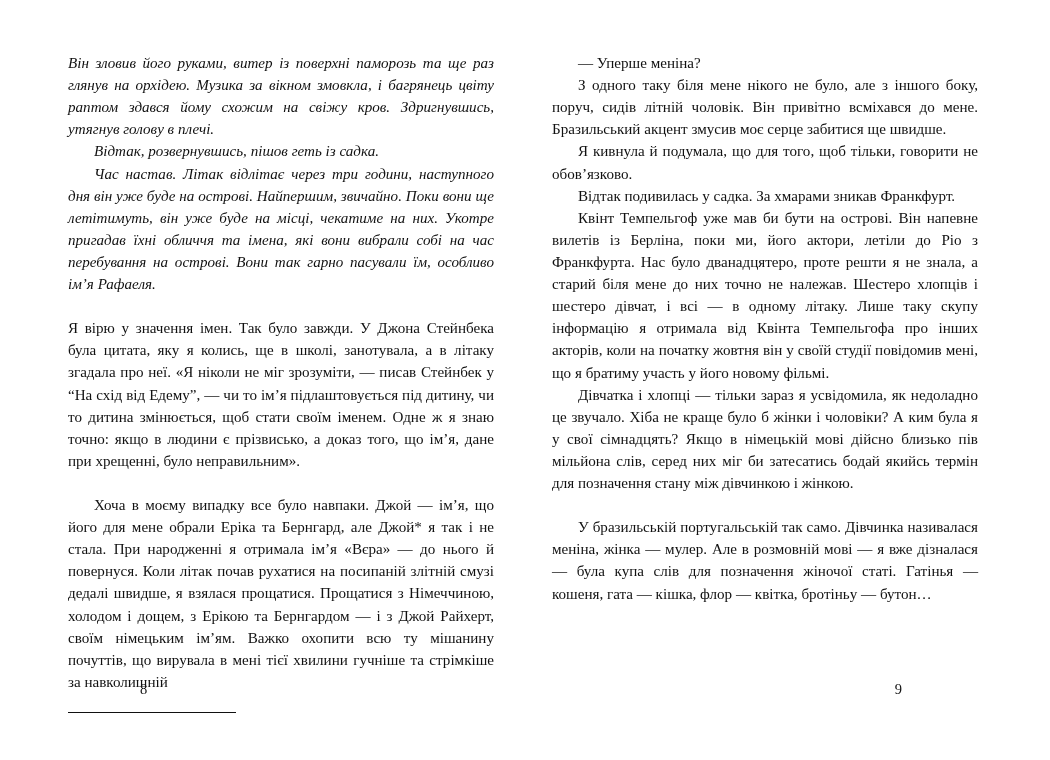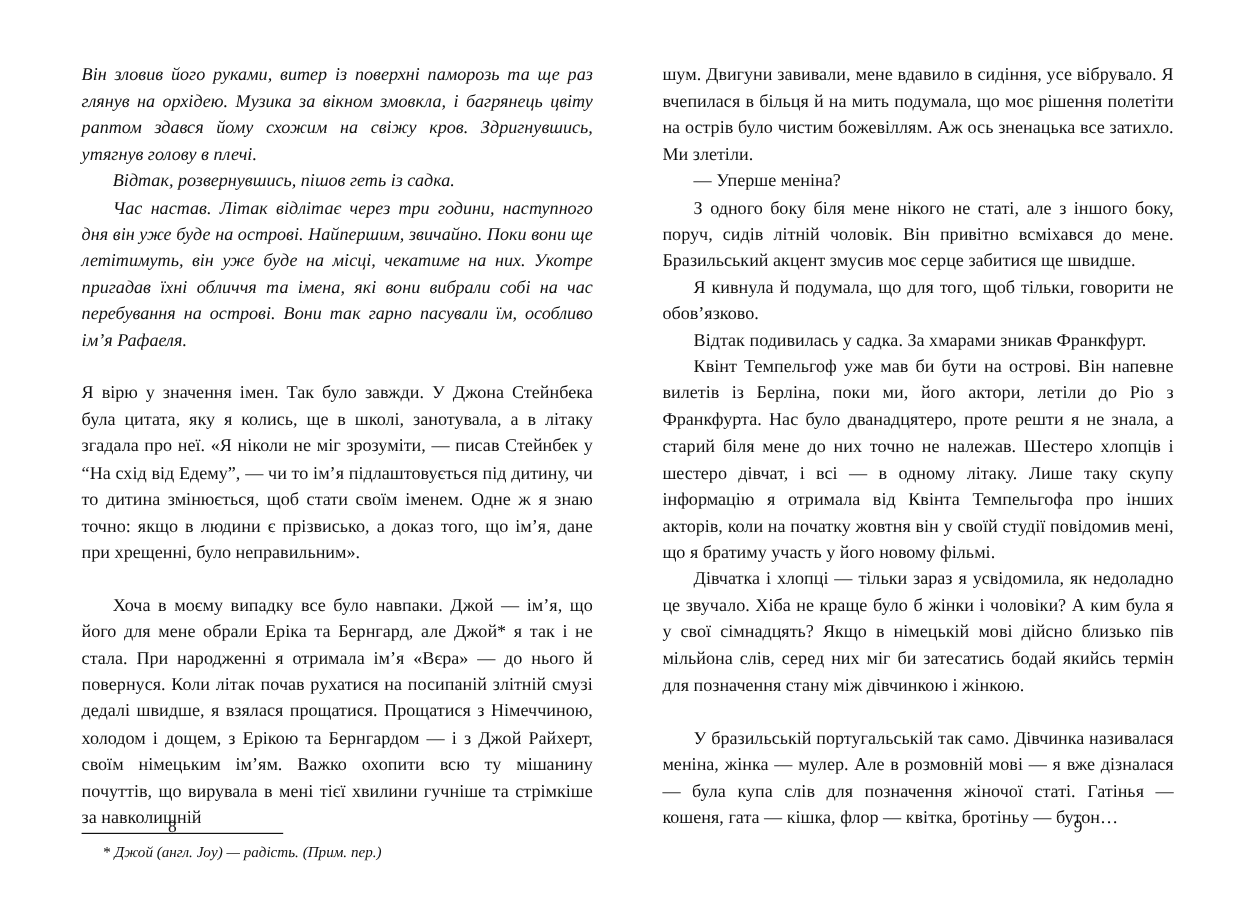--- a/index.html
+++ b/index.html
@@ -94,33 +94,28 @@
 
   <div class="column col-left">
     <p class="italic noindent">Він зловив його руками, витер із поверхні паморозь та ще раз глянув на орхідею. Музика за вікном змовкла, і багрянець цвіту раптом здався йому схожим на свіжу кров. Здригнувшись, утягнув голову в плечі.</p>
     <p class="italic indent">Відтак, розвернувшись, пішов геть із садка.</p>
     <p class="italic indent">Час настав. Літак відлітає через три години, наступного дня він уже буде на острові. Найпершим, звичайно. Поки вони ще летітимуть, він уже буде на місці, чекатиме на них. Укотре пригадав їхні обличчя та імена, які вони вибрали собі на час перебування на острові. Вони так гарно пасували їм, особливо ім’я Рафаеля.</p>
     <p class="noindent gap-before">Я вірю у значення імен. Так було завжди. У Джона Стейнбека була цитата, яку я колись, ще в школі, занотувала, а в літаку згадала про неї. «Я ніколи не міг зрозуміти, — писав Стейнбек у “На схід від Едему”, — чи то ім’я підлаштовується під дитину, чи то дитина змінюється, щоб стати своїм іменем. Одне ж я знаю точно: якщо в людини є прізвисько, а доказ того, що ім’я, дане при хрещенні, було неправильним».</p>
     <p class="indent gap-before">Хоча в моєму випадку все було навпаки. Джой — ім’я, що його для мене обрали Еріка та Бернгард, але Джой* я так і не стала. При народженні я отримала ім’я «Вєра» — до нього й повернуся. Коли літак почав рухатися на посипаній злітній смузі дедалі швидше, я взялася прощатися. Прощатися з Німеччиною, холодом і дощем, з Ерікою та Бернгардом — і з Джой Райхерт, своїм німецьким ім’ям. Важко охопити всю ту мішанину почуттів, що вирувала в мені тієї хвилини гучніше та стрімкіше за навколишній</p>
 
     <div class="footnote-wrap">
       <div class="footnote-rule"></div>
-      <div class="footnote">
-        <span class="mark">*</span>
-        <span class="italic">Джой (англ. Joy) — радість. (Прим. пер.)</span>
-      </div>
     </div>
 
     <div class="folio folio-left">8</div>
   </div>
 
   <div class="column col-right">
-    <p class="noindent">шум. Двигуни завивали, мене вдавило в сидіння, усе вібрувало. Я вчепилася в більця й на мить подумала, що моє рішення полетіти на острів було чистим божевіллям. Аж ось зненацька все затихло. Ми злетіли.</p>
     <p class="indent">— Уперше меніна?</p>
-    <p class="indent">З одного боку біля мене нікого не статі, але з іншого боку, поруч, сидів літній чоловік. Він привітно всміхався до мене. Бразильський акцент змусив моє серце забитися ще швидше.</p>
+    <p class="indent">З одного таку біля мене нікого не було, але з іншого боку, поруч, сидів літній чоловік. Він привітно всміхався до мене. Бразильський акцент змусив моє серце забитися ще швидше.</p>
     <p class="indent">Я кивнула й подумала, що для того, щоб тільки, говорити не обов’язково.</p>
     <p class="indent">Відтак подивилась у садка. За хмарами зникав Франкфурт.</p>
     <p class="indent">Квінт Темпельгоф уже мав би бути на острові. Він напевне вилетів із Берліна, поки ми, його актори, летіли до Ріо з Франкфурта. Нас було дванадцятеро, проте решти я не знала, а старий біля мене до них точно не належав. Шестеро хлопців і шестеро дівчат, і всі — в одному літаку. Лише таку скупу інформацію я отримала від Квінта Темпельгофа про інших акторів, коли на початку жовтня він у своїй студії повідомив мені, що я братиму участь у його новому фільмі.</p>
     <p class="indent">Дівчатка і хлопці — тільки зараз я усвідомила, як недоладно це звучало. Хіба не краще було б жінки і чоловіки? А ким була я у свої сімнадцять? Якщо в німецькій мові дійсно близько пів мільйона слів, серед них міг би затесатись бодай якийсь термін для позначення стану між дівчинкою і жінкою.</p>
     <p class="indent gap-before">У бразильській португальській так само. Дівчинка називалася меніна, жінка — мулер. Але в розмовній мові — я вже дізналася — була купа слів для позначення жіночої статі. Гатінья — кошеня, гата — кішка, флор — квітка, бротіньу — бутон…</p>
 
     <div class="folio folio-right">9</div>
   </div>
 
 </div>

